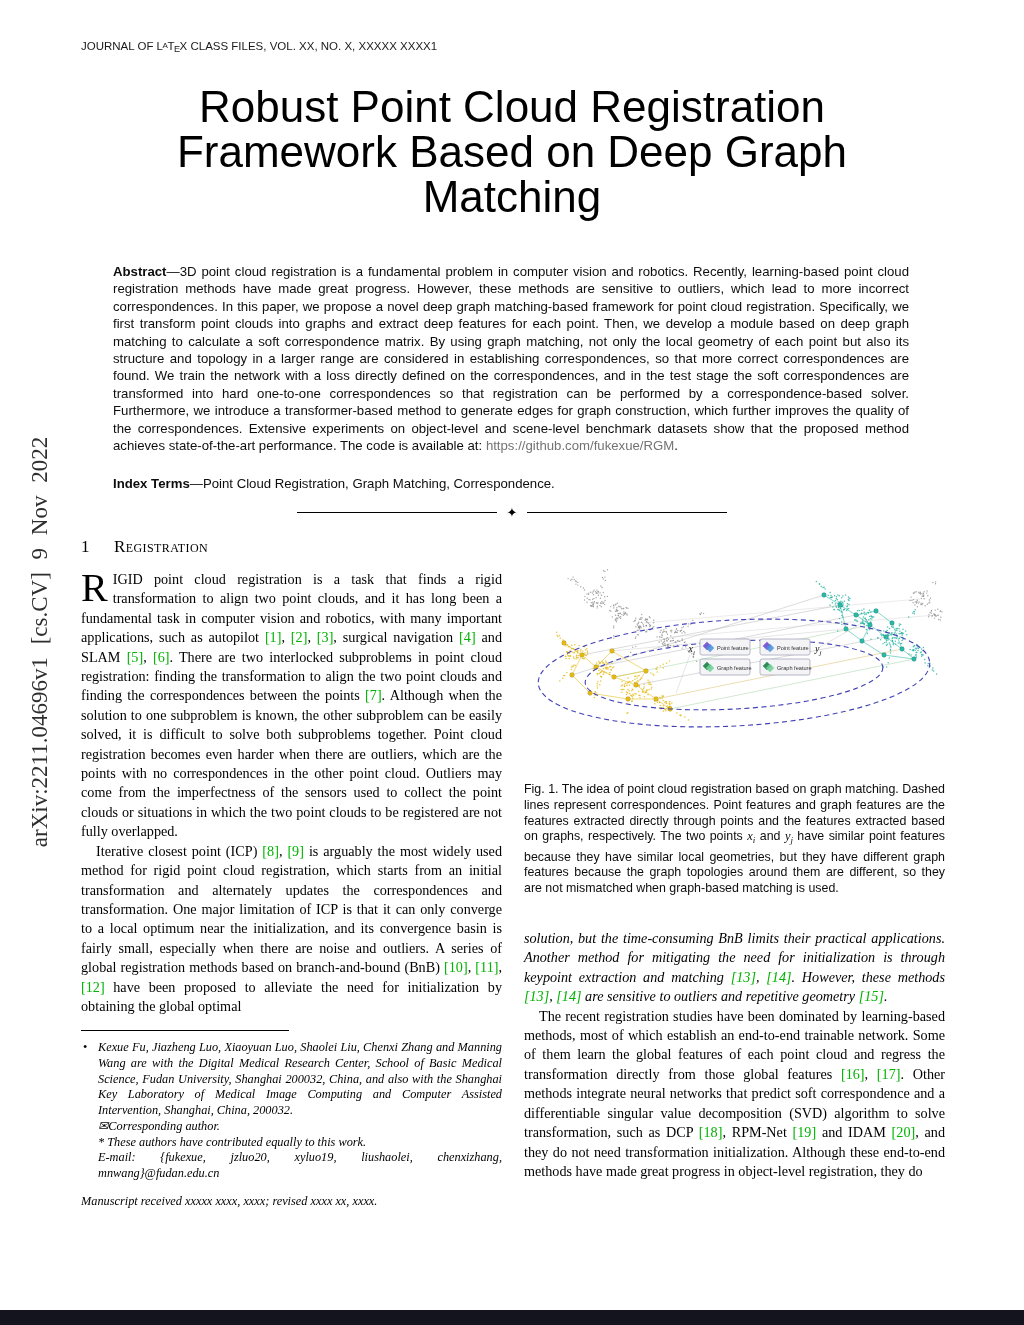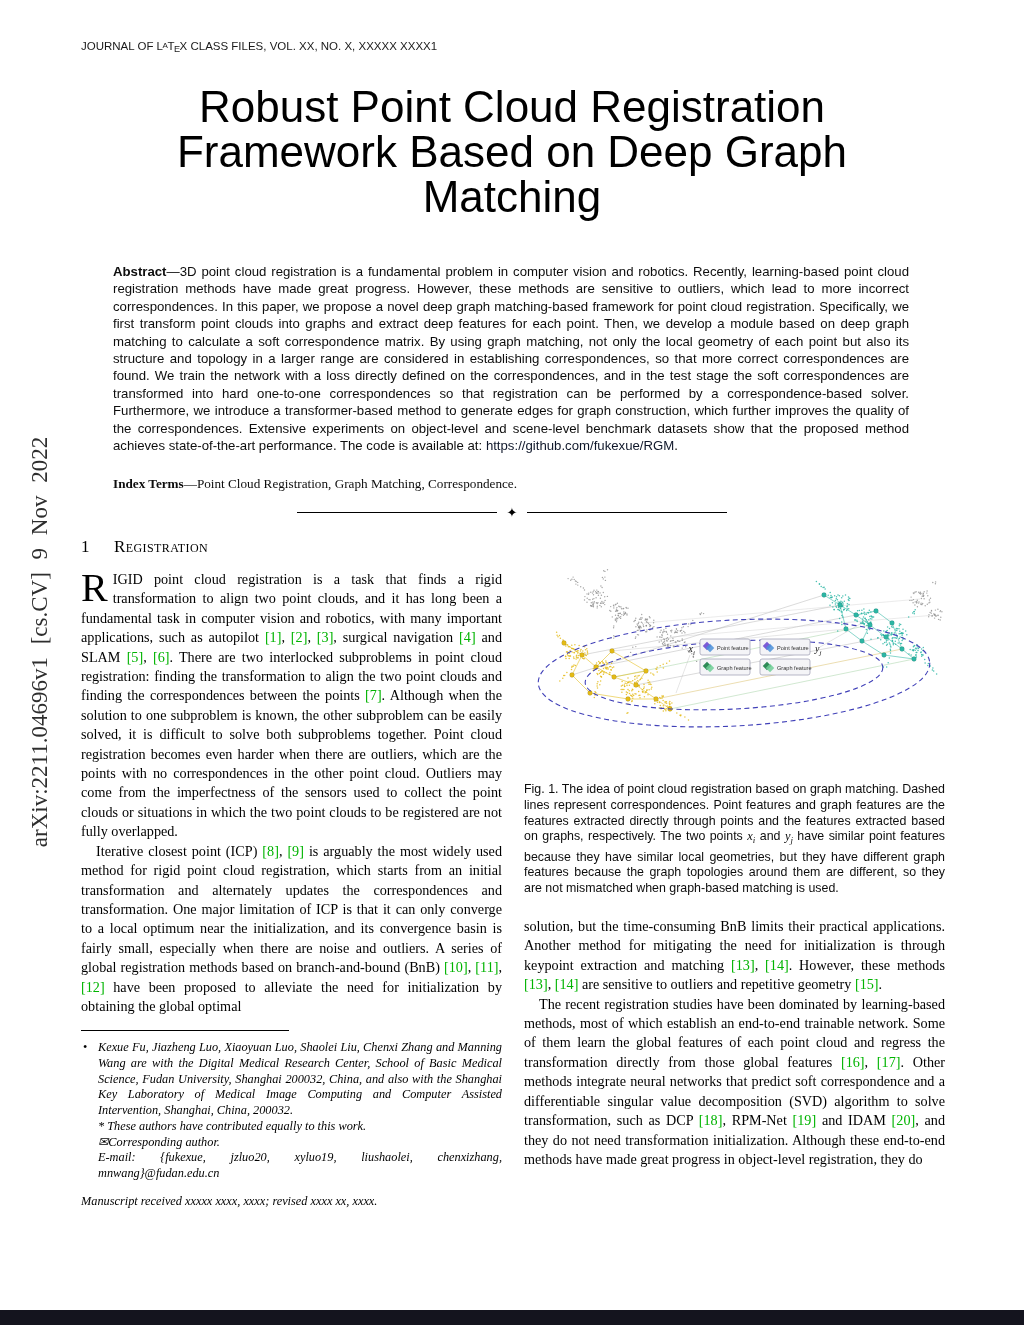--- a/index.html
+++ b/index.html
@@ -22,25 +22,25 @@
            font-family:"Liberation Sans", sans-serif; font-weight:400; font-size:44px;
            line-height:45px; color:#000; }
   .authors { position:absolute; top:207px; left:112px; width:800px; text-align:center;
              font-family:"Liberation Sans", sans-serif; font-size:15.5px; color:#000; }
   .authors sup { font-size:10px; }
 
   .abstract { position:absolute; top:263px; left:113px; width:796px;
               font-family:"Liberation Sans", sans-serif; font-size:13.2px; line-height:17.4px;
               text-align:justify; color:#0d0d0d; }
   .indexterms { position:absolute; top:475px; left:113px; width:796px;
-              font-family:Liberation Serif, serif; font-size:13.2px; line-height:17.4px;
+              font-family:Liberation Sans, sans-serif; font-size:13.2px; line-height:17.4px;
               text-align:justify; color:#0d0d0d; }
 
   .cite { color:#00B400; text-decoration:none; cursor:pointer; }
-  .url  { color:#0f172a; text-decoration:none; cursor:pointer; }
+  .url  { color:#737373; text-decoration:none; cursor:pointer; }
 
   .divider { position:absolute; top:506px; left:297px; width:430px; display:flex;
              align-items:center; gap:10px; color:#000; }
   .divider .line { flex:1; height:1px; background:#000; }
   .divider .star { font-size:13px; line-height:1; }
 
   .columns { position:absolute; top:537px; left:81px; width:864px; display:flex; gap:22px; }
   .col, .col-right { width:421px; }
 
   .sec-heading { display:flex; font-size:17px; margin-bottom:13px; }
@@ -59,21 +59,21 @@
   .fn-bullet { position:absolute; left:2px; top:0; font-style:normal; }
   .fn-body { padding-left:17px; }
   .manuscript { margin-top:12px; font-style:italic; font-size:12.3px; }
 
   .figure { width:421px; height:228px; margin-top:14px; }
   .figure svg { display:block; }
   .fig-caption { margin-top:3px; font-family:"Liberation Sans", sans-serif; font-size:12.4px;
                  line-height:15.8px; text-align:justify; color:#0d0d0d; }
   .fig-caption i, .fig-caption sub { font-family:"Liberation Serif", serif; font-style:italic; }
   .fig-caption sub { font-size:9px; }
-  .rc-first { margin-top:20px; }
+  .rc-first { margin-top:32px;font-style:italic; }
 
   .fbox  { fill:#f4f4f7; stroke:#9a9ab0; stroke-width:0.7; }
   .ftext { font-family:"Liberation Sans", sans-serif; font-size:5.6px; fill:#333; }
   .mlabel{ font-family:"Liberation Serif", serif; font-style:italic; font-size:10px; fill:#111; }
   .msub  { font-size:7px; }
 
   .bottom-bar { position:absolute; left:0; bottom:0; width:1024px; height:15px; background:#14141e; }
 </style>
 </head>
 <body>
@@ -111,22 +111,22 @@
       <p class="body-text"><span class="dropcap">R</span><span class="lead">IGID</span><span> point cloud registration is a task that finds a rigid transformation to align two point clouds, and it has long been a fundamental task in computer vision and robotics, with many important applications, such as autopilot <a class="cite">[1]</a>, <a class="cite">[2]</a>, <a class="cite">[3]</a>, surgical navigation <a class="cite">[4]</a> and SLAM <a class="cite">[5]</a>, <a class="cite">[6]</a>. There are two interlocked subproblems in point cloud registration: finding the transformation to align the two point clouds and finding the correspondences between the points <a class="cite">[7]</a>. Although when the solution to one subproblem is known, the other subproblem can be easily solved, it is difficult to solve both subproblems together. Point cloud registration becomes even harder when there are outliers, which are the points with no correspondences in the other point cloud. Outliers may come from the imperfectness of the sensors used to collect the point clouds or situations in which the two point clouds to be registered are not fully overlapped.</span></p>
 
       <p class="body-text indent">Iterative closest point (ICP) <a class="cite">[8]</a>, <a class="cite">[9]</a> is arguably the most widely used method for rigid point cloud registration, which starts from an initial transformation and alternately updates the correspondences and transformation. One major limitation of ICP is that it can only converge to a local optimum near the initialization, and its convergence basin is fairly small, especially when there are noise and outliers. A series of global registration methods based on branch-and-bound (BnB) <a class="cite">[10]</a>, <a class="cite">[11]</a>, <a class="cite">[12]</a> have been proposed to alleviate the need for initialization by obtaining the global optimal</p>
 
       <div class="footnotes">
         <div class="fn-rule"></div>
         <div class="fn-item">
           <span class="fn-bullet">•</span>
           <span>Kexue Fu, Jiazheng Luo, Xiaoyuan Luo, Shaolei Liu, Chenxi Zhang and Manning Wang are with the Digital Medical Research Center, School of Basic Medical Science, Fudan University, Shanghai 200032, China, and also with the Shanghai Key Laboratory of Medical Image Computing and Computer Assisted Intervention, Shanghai, China, 200032.</span>
         </div>
+        <div class="fn-body">✉Corresponding author.</div>
         <div class="fn-body">* These authors have contributed equally to this work.</div>
-        <div class="fn-body">✉Corresponding author.</div>
         <div class="fn-body">E-mail: {fukexue, jzluo20, xyluo19, liushaolei, chenxizhang, mnwang}@fudan.edu.cn</div>
       </div>
 
       <div class="manuscript">Manuscript received xxxxx xxxx, xxxx; revised xxxx xx, xxxx.</div>
     </div>
 
     <div class="col-right">
 
       <div class="figure">
         <svg id="fig1-svg" viewBox="0 0 421 228" width="421" height="228" xmlns="http://www.w3.org/2000/svg">

